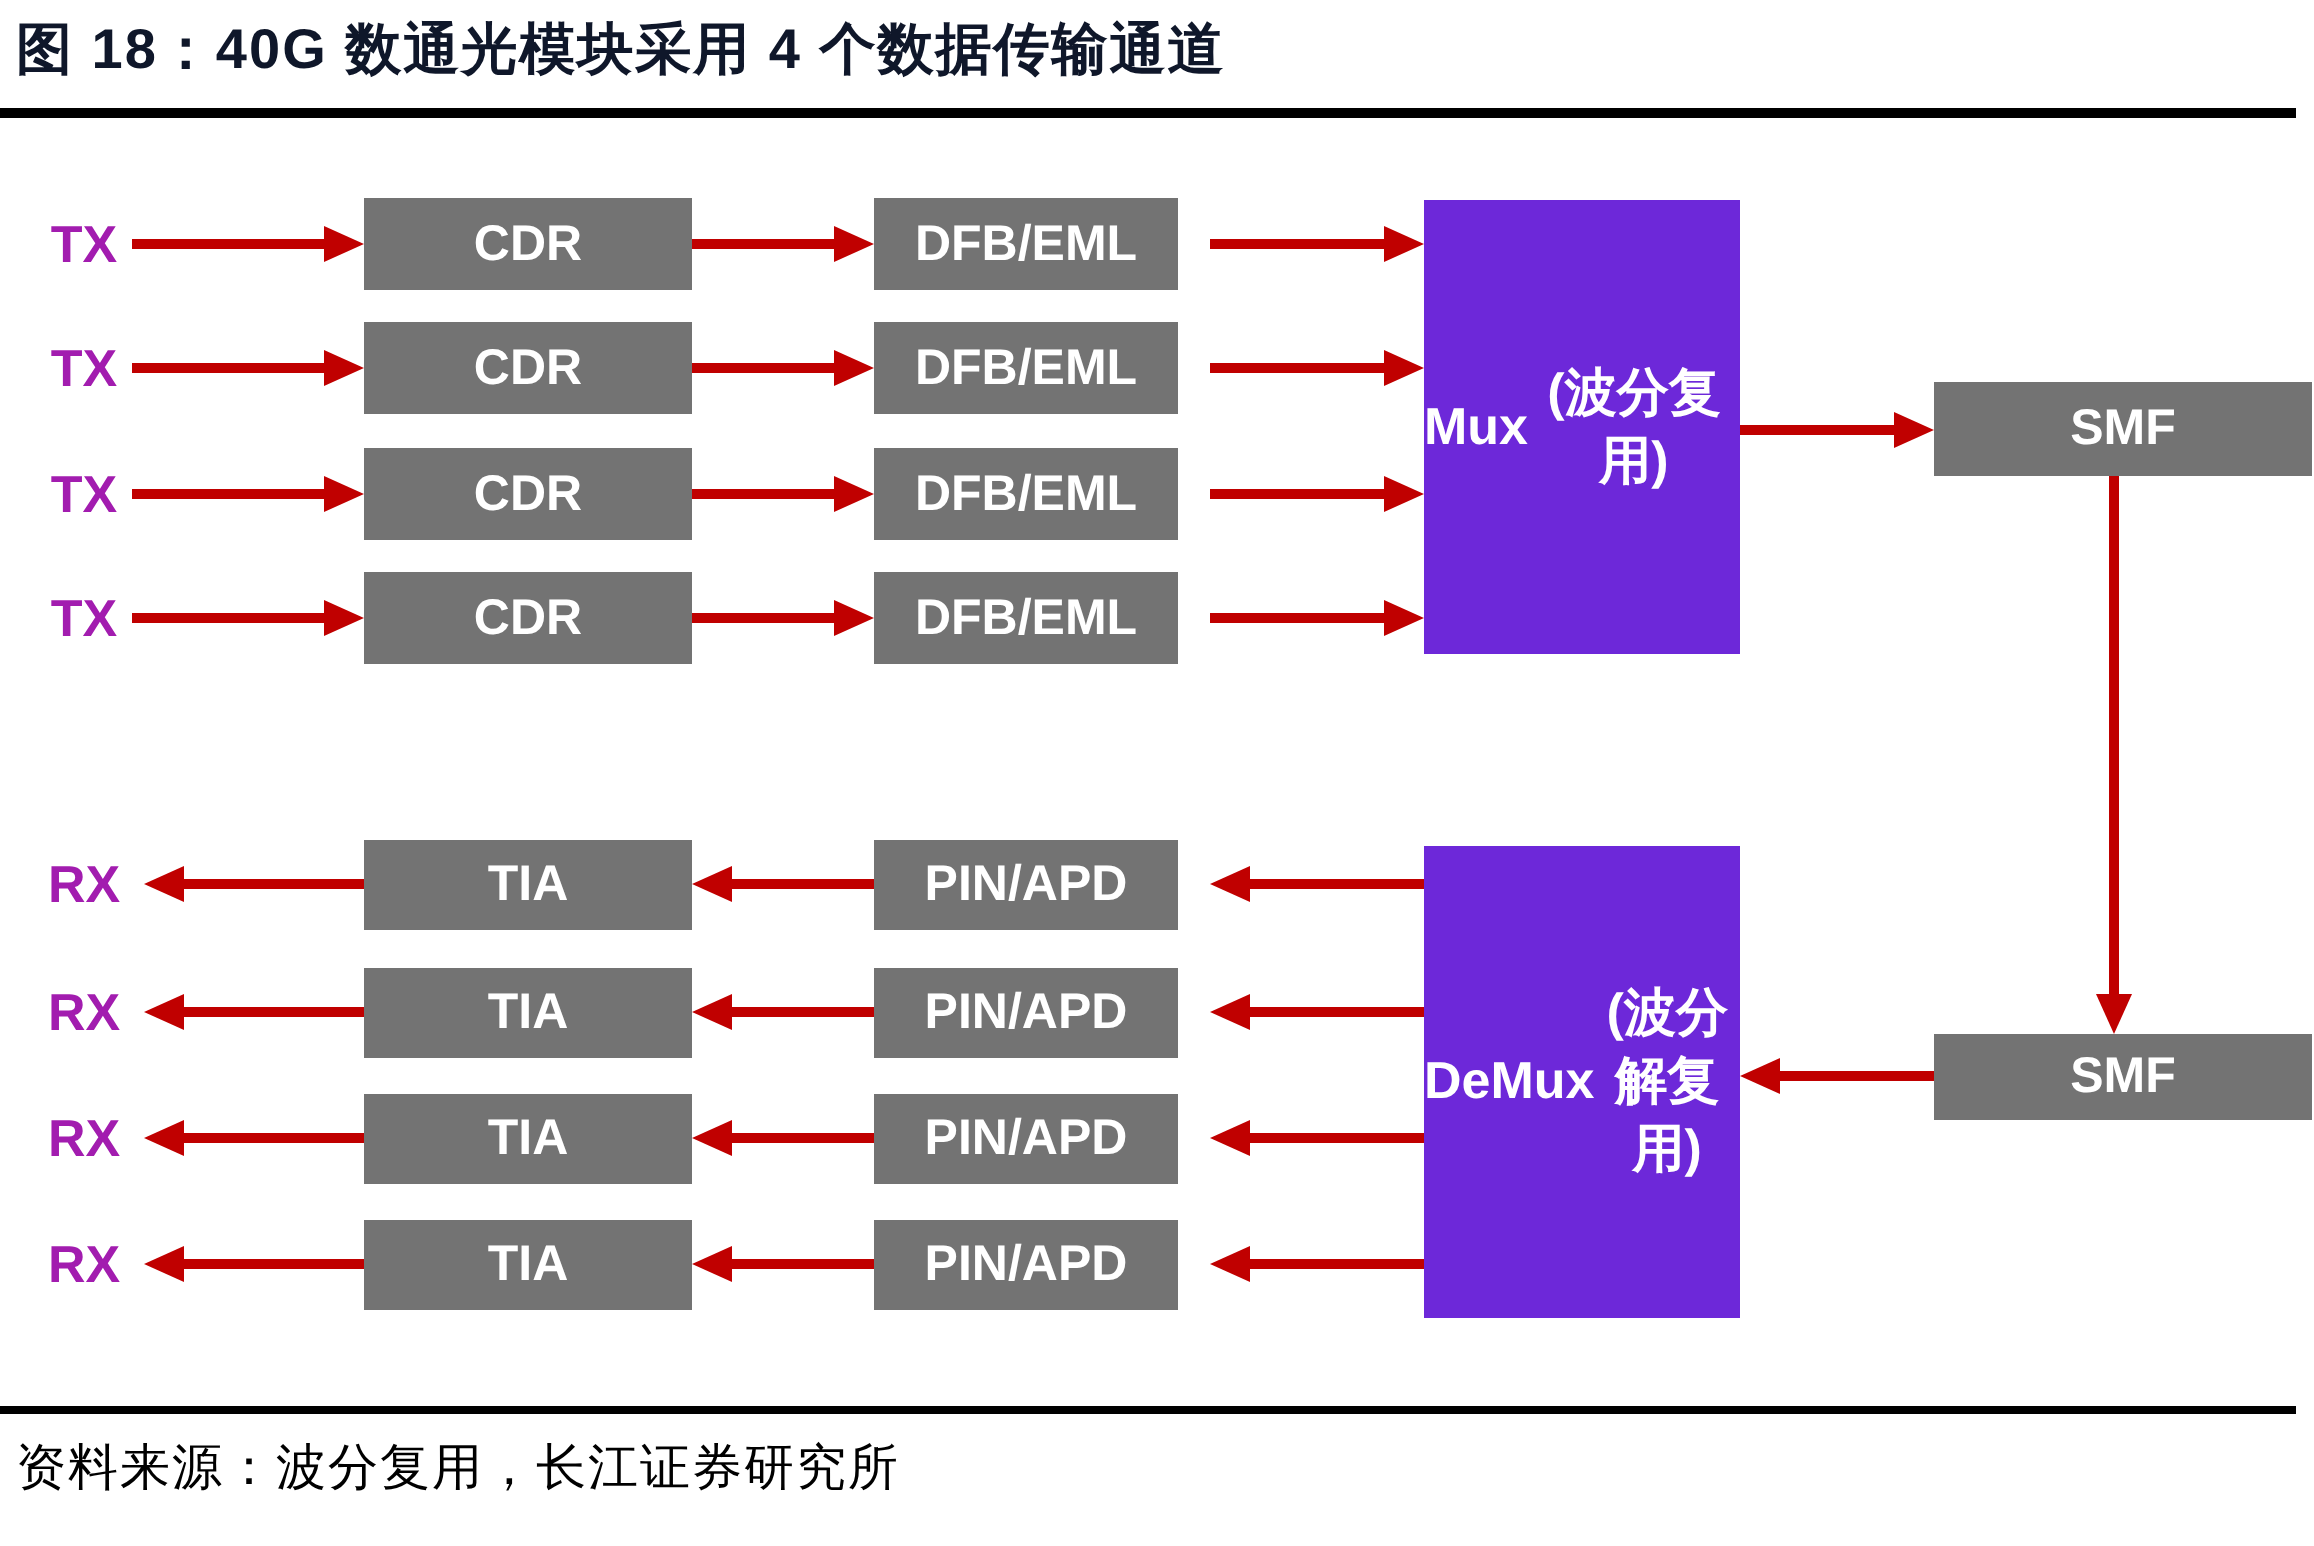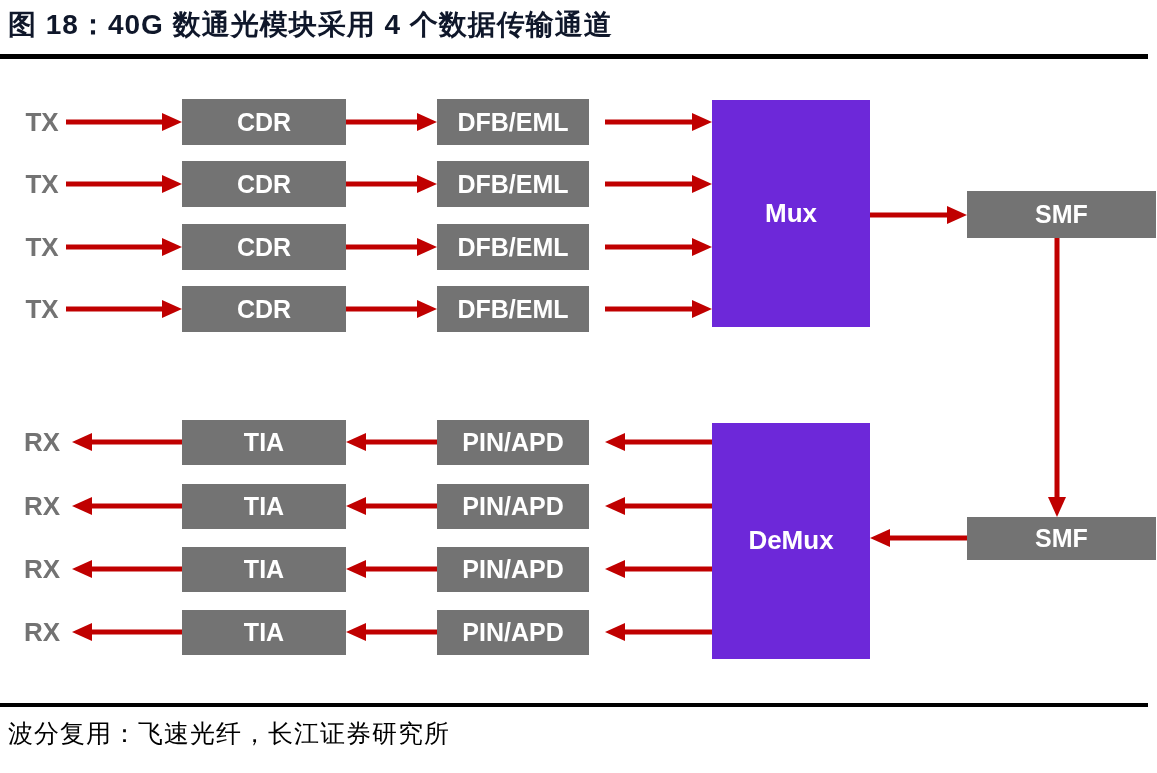--- a/index.html
+++ b/index.html
@@ -14,21 +14,21 @@
   }
   .rule{left:0;width:1148px;background:#000000;}
   .rule-top{top:54px;height:5px;}
   .rule-bottom{top:703px;height:4px;}
   .source-note{
     left:8px;top:717px;width:900px;
     font-size:25px;color:#000000;letter-spacing:1px;
   }
   .chan{
     width:52px;display:flex;align-items:center;justify-content:center;
-    font-size:26px;font-weight:bold;color:#737373;
+    font-size:26px;font-weight:bold;color:#a21caf;
   }
   .box{
     display:flex;align-items:center;justify-content:center;
     color:#ffffff;font-weight:bold;font-size:25px;text-align:center;
   }
   .box-blue{background:#737373;}
   .box-red{background:#6d28d9;flex-direction:row;font-size:26px;line-height:1.3;}
   .box-red .sub{width:112px;text-align:center;}
   .col1{left:182px;width:164px;}
   .col2{left:437px;width:152px;}
@@ -92,38 +92,40 @@
 <div class="abs box box-blue col1" style="top:224px;height:46px;">CDR</div>
 <div class="abs box box-blue col1" style="top:286px;height:46px;">CDR</div>
 
 <div class="abs box box-blue col2" style="top:99px;height:46px;">DFB/EML</div>
 <div class="abs box box-blue col2" style="top:161px;height:46px;">DFB/EML</div>
 <div class="abs box box-blue col2" style="top:224px;height:46px;">DFB/EML</div>
 <div class="abs box box-blue col2" style="top:286px;height:46px;">DFB/EML</div>
 
 <div class="abs box box-red colmux" style="top:100px;height:227px;">
   <span>Mux</span>
+  <span class="sub">(波分复用)</span>
 </div>
 
 <div class="abs box box-blue colsmf" style="top:191px;height:47px;">SMF</div>
 <div class="abs box box-blue colsmf" style="top:517px;height:43px;">SMF</div>
 
 <div class="abs box box-red colmux" style="top:423px;height:236px;">
   <span>DeMux</span>
+  <span class="sub">(波分解复用)</span>
 </div>
 
 <div class="abs chan" style="left:16px;top:420px;height:45px;">RX</div>
 <div class="abs chan" style="left:16px;top:484px;height:45px;">RX</div>
 <div class="abs chan" style="left:16px;top:547px;height:45px;">RX</div>
 <div class="abs chan" style="left:16px;top:610px;height:45px;">RX</div>
 
 <div class="abs box box-blue col1" style="top:420px;height:45px;">TIA</div>
 <div class="abs box box-blue col1" style="top:484px;height:45px;">TIA</div>
 <div class="abs box box-blue col1" style="top:547px;height:45px;">TIA</div>
 <div class="abs box box-blue col1" style="top:610px;height:45px;">TIA</div>
 
 <div class="abs box box-blue col2" style="top:420px;height:45px;">PIN/APD</div>
 <div class="abs box box-blue col2" style="top:484px;height:45px;">PIN/APD</div>
 <div class="abs box box-blue col2" style="top:547px;height:45px;">PIN/APD</div>
 <div class="abs box box-blue col2" style="top:610px;height:45px;">PIN/APD</div>
 
 <div class="abs rule rule-bottom"></div>
-<div class="abs source-note">波分复用：飞速光纤，长江证券研究所</div>
+<div class="abs source-note">资料来源：波分复用，长江证券研究所</div>
 
 </body></html>

